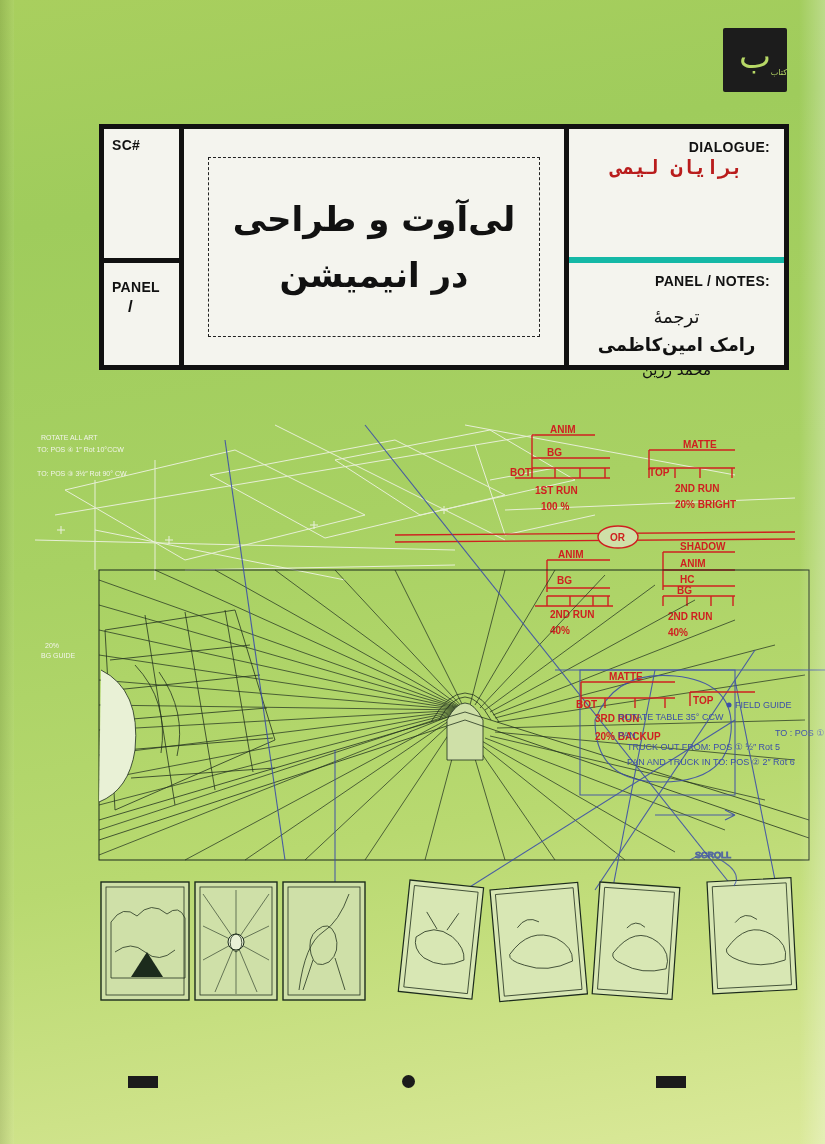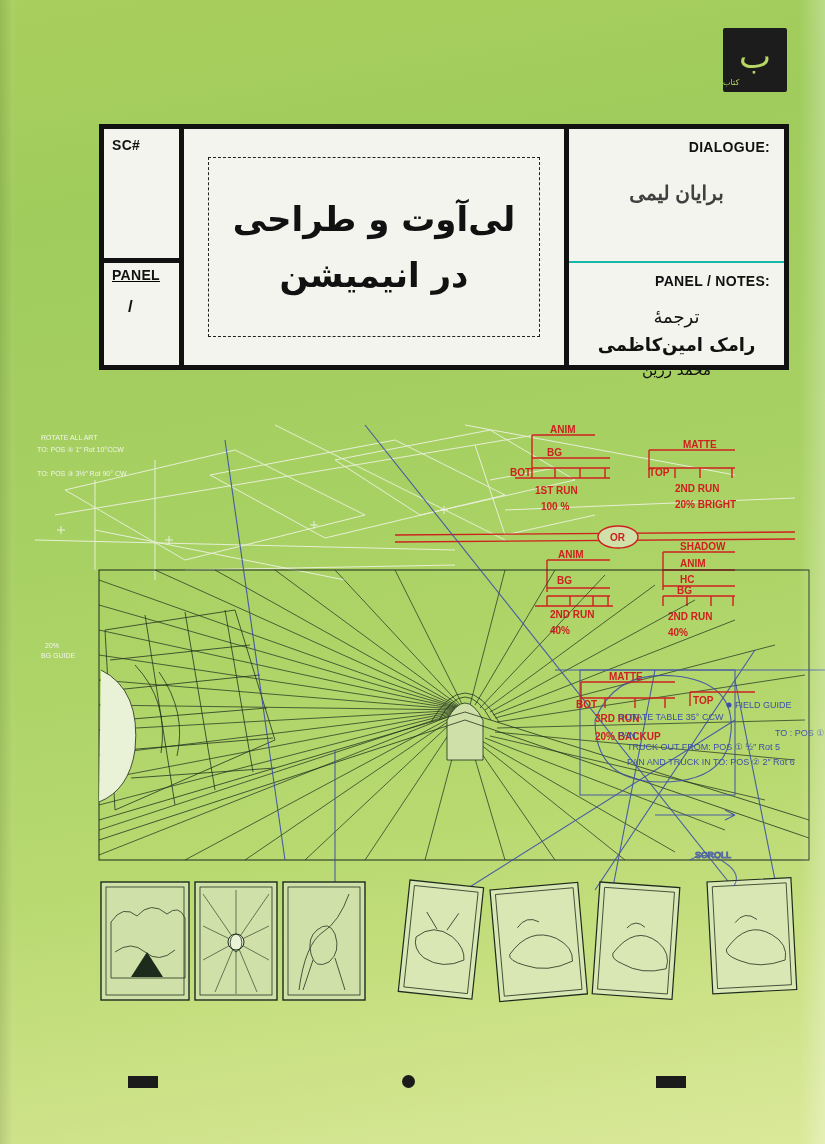--- a/index.html
+++ b/index.html
@@ -49,24 +49,24 @@
     justify-content: center;
     font-family: "DejaVu Sans", sans-serif;
     font-size: 34px;
     line-height: 1;
     color: #b7d866;
     padding-bottom: 8px;
     box-sizing: border-box;
   }
   .logo .logotext {
     position: absolute;
-    bottom: 5px;
+    bottom: 15px;
     left: 0;
     width: 100%;
-    text-align: left;
+    text-align: right;
     font-size: 8px;
     color: #b7d866;
     letter-spacing: 0.5px;
   }
 
   
   .board {
     position: absolute;
     left: 99px;
     top: 124px;
@@ -86,23 +86,22 @@
   }
   .cell-sc {
     flex: 0 0 134px;
     border-bottom: 5px solid #111;
     box-sizing: border-box;
     padding: 8px 0 0 8px;
   }
   .cell-panel {
     flex: 1 1 auto;
     box-sizing: border-box;
-    padding: 4px 0 0 8px;
+    padding: 16px 0 0 8px;
     position: relative;
-    text-decoration: underline;
   }
   .lbl {
     font-weight: bold;
     font-size: 14px;
     color: #111;
     letter-spacing: 0.3px;
   }
   .panel-num {
     position: absolute;
     top: 34px;
@@ -143,38 +142,37 @@
     white-space: nowrap;
   }
   .board-right {
     flex: 1 1 auto;
     box-sizing: border-box;
     display: flex;
     flex-direction: column;
   }
   .cell-dialogue {
     flex: 0 0 134px;
-    border-bottom: 2px solid #14b8a6;
+    border-bottom: 6px solid #14b8a6;
     box-sizing: border-box;
     padding: 10px 14px 12px 14px;
     text-align: right;
   }
   .cell-notes {
     flex: 1 1 auto;
     box-sizing: border-box;
     padding: 10px 14px 0 14px;
     text-align: right;
   }
   .author {
-    margin-top: 26px;
-    font-family: Liberation Sans, sans-serif;
+    font-family: Liberation Mono, monospace;
     direction: rtl;
     font-size: 20px;
     font-weight: bold;
-    color: #404040;
+    color: #b91c1c;
     text-align: center;
   }
   .credits {
     margin-top: 14px;
     font-family: "DejaVu Sans", sans-serif;
     direction: rtl;
     color: #111;
     text-align: center;
     line-height: 1.55;
   }

